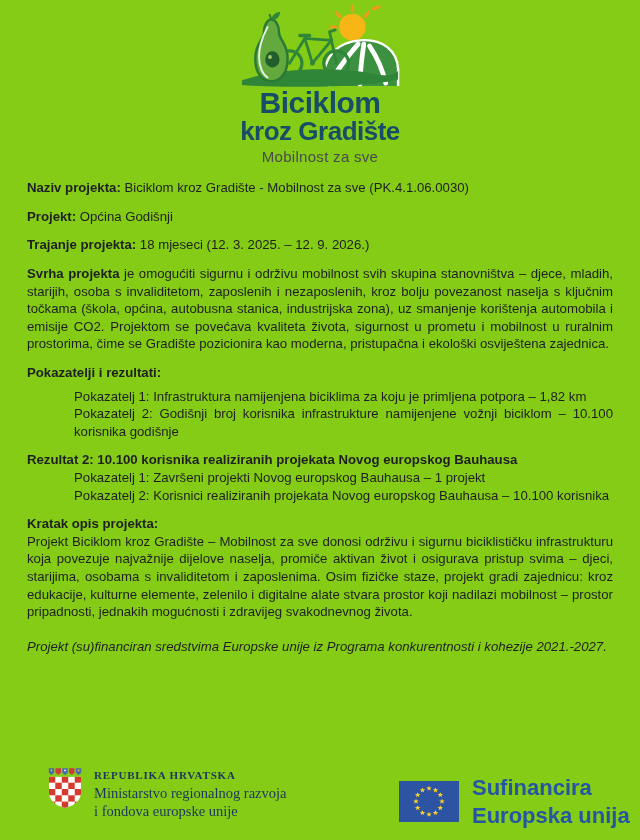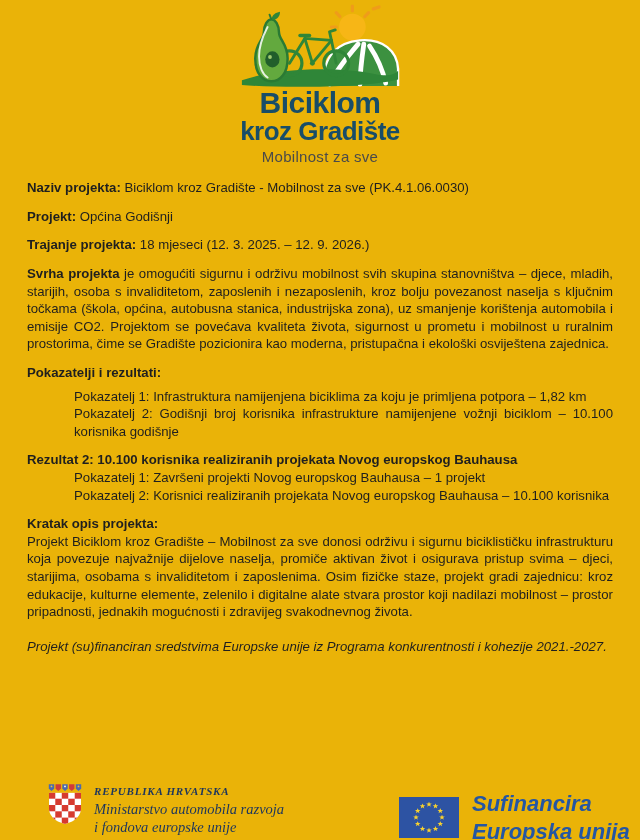--- a/index.html
+++ b/index.html
@@ -1,19 +1,19 @@
 <!DOCTYPE html>
 <html lang="hr"><head>
 <meta charset="utf-8">
 <style>
   html,body{margin:0;padding:0;background:#fff;}
   .page{
     position:relative;
     width:640px;height:840px;
-    background:#eab308;
+    background:#84cc16;
     font-family:"Liberation Sans",sans-serif;
     color:#1f1f1f;
     overflow:hidden;
   }
   
   .logo-block{
     width:260px;margin:4px auto 0 auto;
     text-align:center;
   }
   .logo-art{display:block;margin:0 auto;}
@@ -42,21 +42,21 @@
   .result-title{font-weight:bold;}
   .result-item{padding-left:47px;}
   .heading{margin-bottom:0 !important;font-weight:bold;}
   .desc{margin-top:0 !important;}
   .note{
     font-style:italic;
     margin-top:17px !important;
   }
   
   .footer{
-    position:absolute;left:0;right:0;bottom:0;height:62px;font-style:italic;
+    position:absolute;left:0;right:0;bottom:16px;height:62px;
   }
   .hr-group{
     position:absolute;left:47px;top:4px;
     display:flex;align-items:flex-start;
   }
   .hr-text{
     margin-left:11px;
     font-family:"Liberation Serif",serif;
     color:#1c355e;
   }
@@ -191,21 +191,21 @@
             <rect x="9.2" y="31" width="7.2" height="7"></rect>
               <rect x="23.6" y="31" width="7.2" height="7"></rect>
             <rect x="2" y="38" width="7.2" height="7"></rect>
               <rect x="16.4" y="38" width="7.2" height="7"></rect>
               <rect x="30.8" y="38" width="7.2" height="7"></rect>
           </g>
         </g>
       </svg>
       <div class="hr-text">
         <div class="hr-line1">REPUBLIKA HRVATSKA</div>
-        <div class="hr-line2">Ministarstvo automobila razvoja</div>
+        <div class="hr-line2">Ministarstvo regionalnog razvoja</div>
         <div class="hr-line3">i fondova europske unije</div>
       </div>
     </div>
 
     <div class="eu-group">
       <svg width="60" height="41" viewBox="0 0 60 41" aria-hidden="true">
         <rect x="0" y="0" width="60" height="41" fill="#2d53a3"></rect>
         <defs>
           <g id="euStar">
             <polygon points="0,-2.8 0.82,-0.9 2.8,-0.9 1.2,0.35 1.75,2.27 0,1.1 -1.75,2.27 -1.2,0.35 -2.8,-0.9 -0.82,-0.9" fill="#f8d12e"></polygon>

